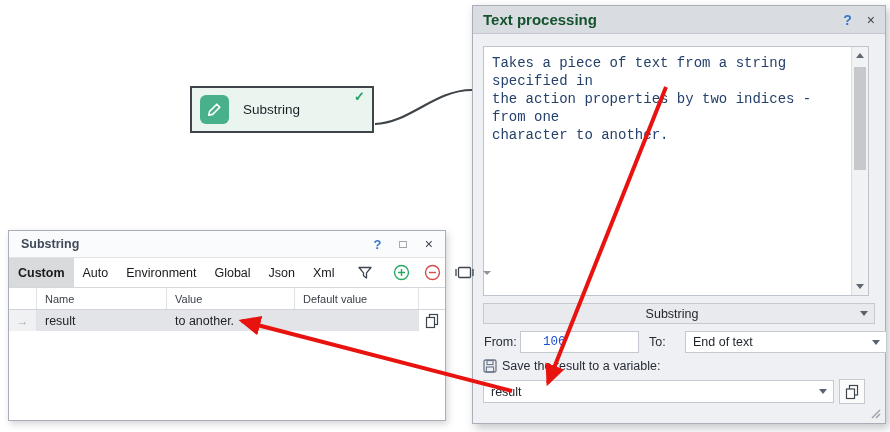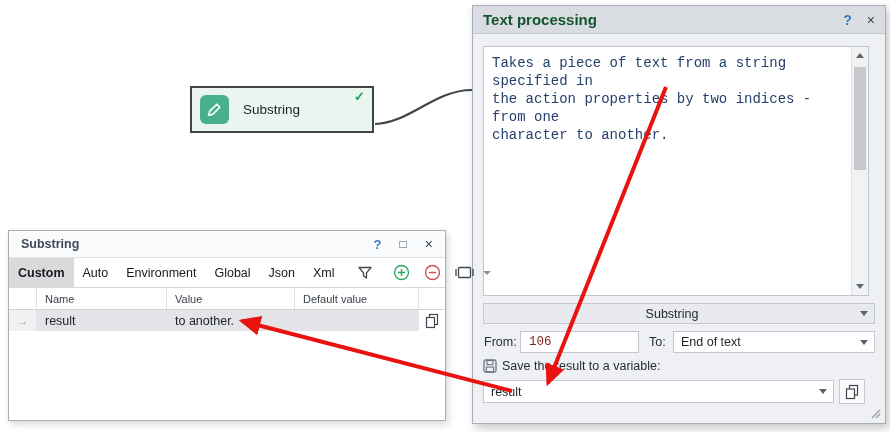--- a/index.html
+++ b/index.html
@@ -49,22 +49,22 @@
 
   .combo { background:#ffffff; border:1px solid #c3c8d1; display:flex; align-items:center;
            font-size:12.5px; color:#1f242b; position:absolute; }
   .combo .caret { margin-left:auto; margin-right:6px; width:0; height:0;
                   border-left:4px solid transparent; border-right:4px solid transparent; border-top:5px solid #5a6270; }
   #op-combo { left:10px; top:297px; width:392px; height:21px; background:#e8eaee; }
   #op-combo .op-text { flex:1; text-align:center; }
   .fld-label { position:absolute; font-size:12.5px; color:#262c35; }
   #from-input { position:absolute; left:47px; top:325px; width:119px; height:22px;
                 background:#fff; border:1px solid #c3c8d1; display:flex; align-items:center;
-                font-family:"Liberation Mono", monospace; font-size:12.5px; color:#7f1d1d; padding-left:8px; }
-  #to-combo { left:200px; top:325px; width:202px; height:22px; padding-left:7px; }
+                font-family:"Liberation Mono", monospace; font-size:12.5px; color:#1d4ed8; padding-left:22px; }
+  #to-combo { left:212px; top:325px; width:202px; height:22px; padding-left:7px; }
   .save-row { position:absolute; left:10px; top:353px; display:flex; align-items:center; gap:5px; }
   .save-label { font-size:12.5px; color:#262c35; }
   #var-combo { left:10px; top:374px; width:351px; height:23px; padding-left:7px; }
   .copy-btn { position:absolute; left:366px; top:373px; width:26px; height:25px;
               background:#fbfbfc; border:1px solid #c3c8d1; display:flex; align-items:center; justify-content:center; }
   .grip { position:absolute; right:4px; bottom:4px; width:12px; height:12px; }
 
   
   #vars { left:8px; top:230px; width:438px; height:191px; background:#ffffff;
           box-shadow:2px 3px 7px rgba(40,45,60,.2); }

